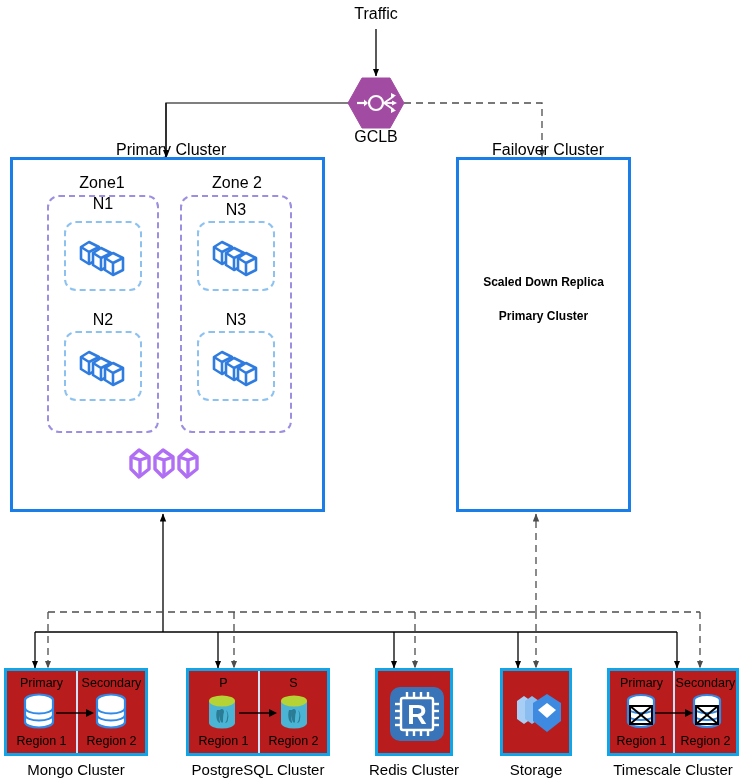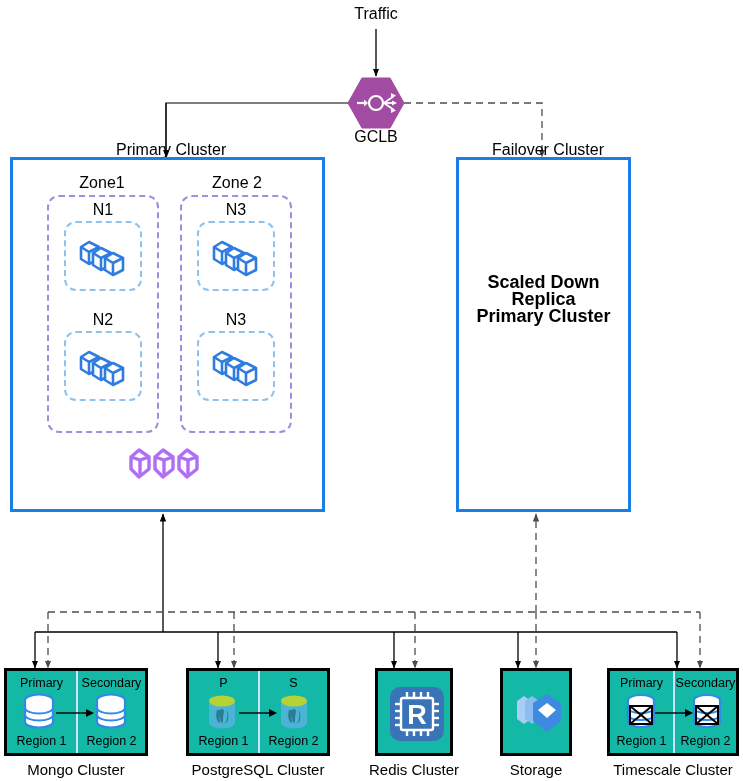--- a/index.html
+++ b/index.html
@@ -49,31 +49,31 @@
     position: absolute;
     border: 2px dashed #8dc2f0;
     border-radius: 12px;
     box-sizing: border-box;
     background: transparent;
   }
   .replica-text {
     position: absolute;
     width: 100%;
     text-align: center;
-    font-size: 18px;
+    font-size: 12px;
     font-weight: bold;
     line-height: 17px;
     color: #000;
   }
   
   .store-box {
     position: absolute;
-    border: 3px solid #000000;
+    border: 3px solid #0ea5e9;
     box-sizing: border-box;
-    background: #14b8a6;
+    background: #b91c1c;
   }
   .store-divider {
     position: absolute;
     top: 0; bottom: 0;
     width: 2px;
     background: #cfe4fa;
   }
   .store-cap {
     position: absolute;
     width: 100%;
@@ -167,21 +167,21 @@
     </svg>
   </div>
   <div class="lbl" style="left:336px; top:130px; width:80px;">GCLB</div>
 
   <div class="lbl" style="left:116px; top:143px; width:100px;">Primary Cluster</div>
   <div class="cluster-box" style="left:10px; top:157px; width:315px; height:355px;"></div>
 
   <div class="lbl" style="left:67px; top:176px; width:70px;">Zone1</div>
   <div class="zone-box" style="left:47px; top:195px; width:112px; height:238px;"></div>
 
-  <div class="lbl" style="left:68px; top:203px; width:70px;">N1</div>
+  <div class="lbl" style="left:68px; top:197px; width:70px;">N1</div>
   <div class="node-box" style="left:64px; top:221px; width:78px; height:70px;"></div>
   <div class="icon-abs" style="left:76px; top:233px; width:54px; height:46px;">
     <svg width="54" height="46" viewBox="0 0 54 46">
       <g fill="#ffffff" stroke="#2f7ce0" stroke-width="2.6" stroke-linejoin="round">
         <path d="M5,14 L13,9 L23,14 L23,26 L13,31 L5,26 z"></path>
         <path d="M13,19 L5,14 M13,19 L23,14 M13,19 L13,31"></path>
       </g>
       <g fill="#ffffff" stroke="#2f7ce0" stroke-width="2.6" stroke-linejoin="round">
         <path d="M17,20 L25,15 L35,20 L35,32 L25,37 L17,32 z"></path>
         <path d="M25,25 L17,20 M25,25 L35,20 M25,25 L25,37"></path>

